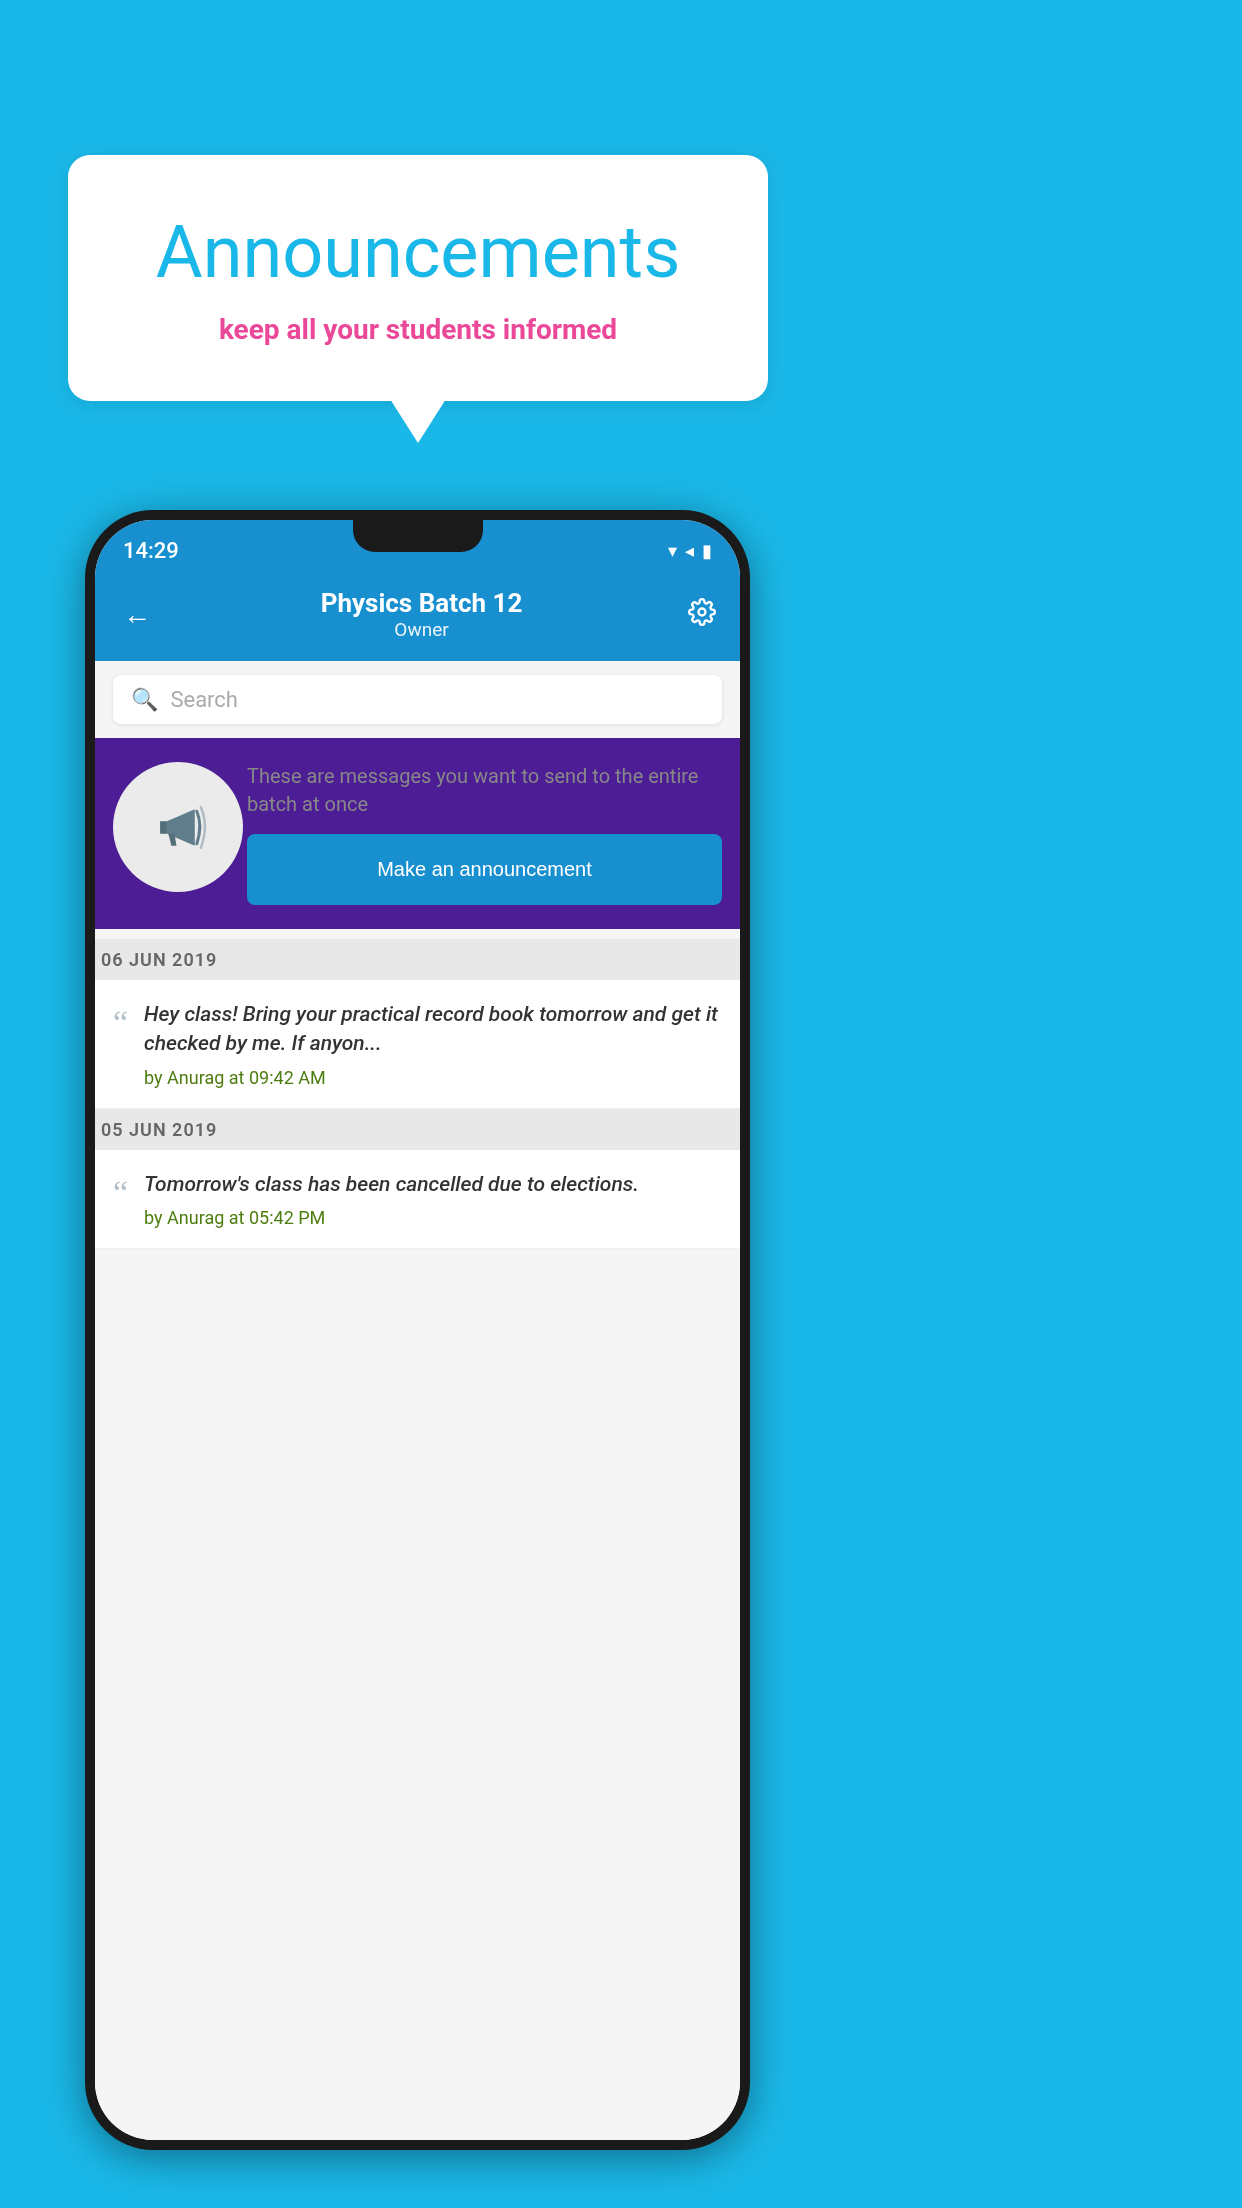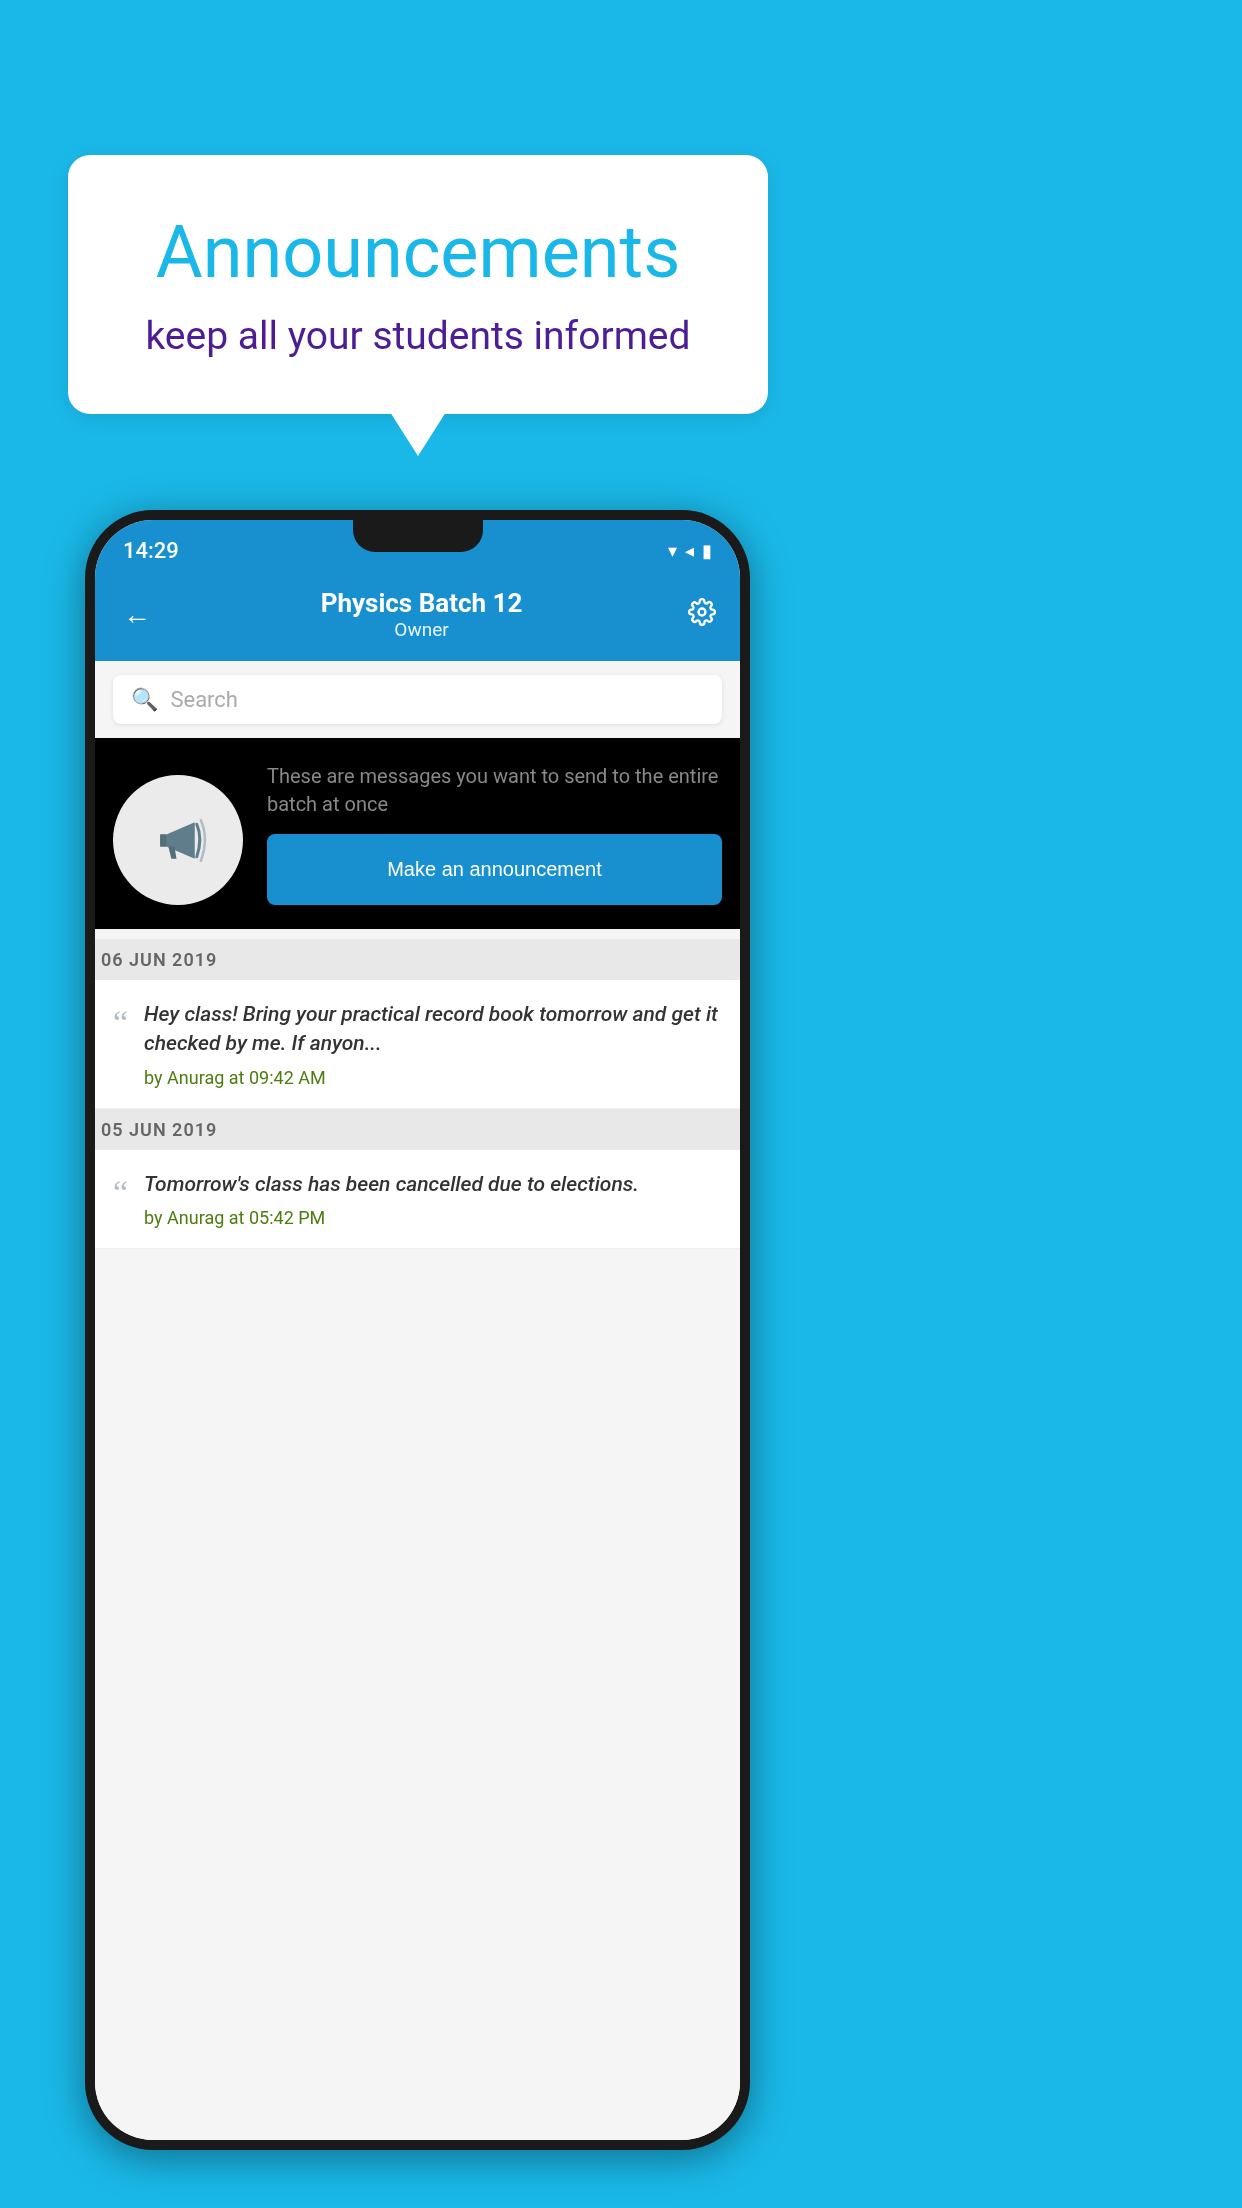--- a/index.html
+++ b/index.html
@@ -44,23 +44,23 @@
     }
 
     .speech-bubble .title {
       font-size: 72px;
       color: #1ab8e8;
       font-weight: 400;
       margin-bottom: 18px;
     }
 
     .speech-bubble .subtitle {
-      font-size: 39px;
-      color: #4c1d95;
-      font-weight: 400;
+      font-size: 28px;
+      color: #ec4899;
+      font-weight: 700;
     }
 
     
     .phone {
       position: absolute;
       top: 510px;
       left: 85px;
       width: 665px;
       height: 1640px;
       background: #1a1a1a;
@@ -218,26 +218,26 @@
       margin-right: 12px;
     }
 
     .search-text {
       color: #aaa;
       font-size: 22px;
     }
 
     
     .announcement-promo {
-      background: #000000;
+      background: #4c1d95;
       margin: 0 0 10px 0;
       padding: 24px 18px;
       display: flex;
-      align-items: flex-end;
-      gap: 24px;
+      align-items: flex-start;
+      gap: 4px;
     }
 
     .promo-icon-circle {
       width: 130px;
       height: 130px;
       background: #ebebeb;
       border-radius: 50%;
       display: flex;
       align-items: center;
       justify-content: center;

